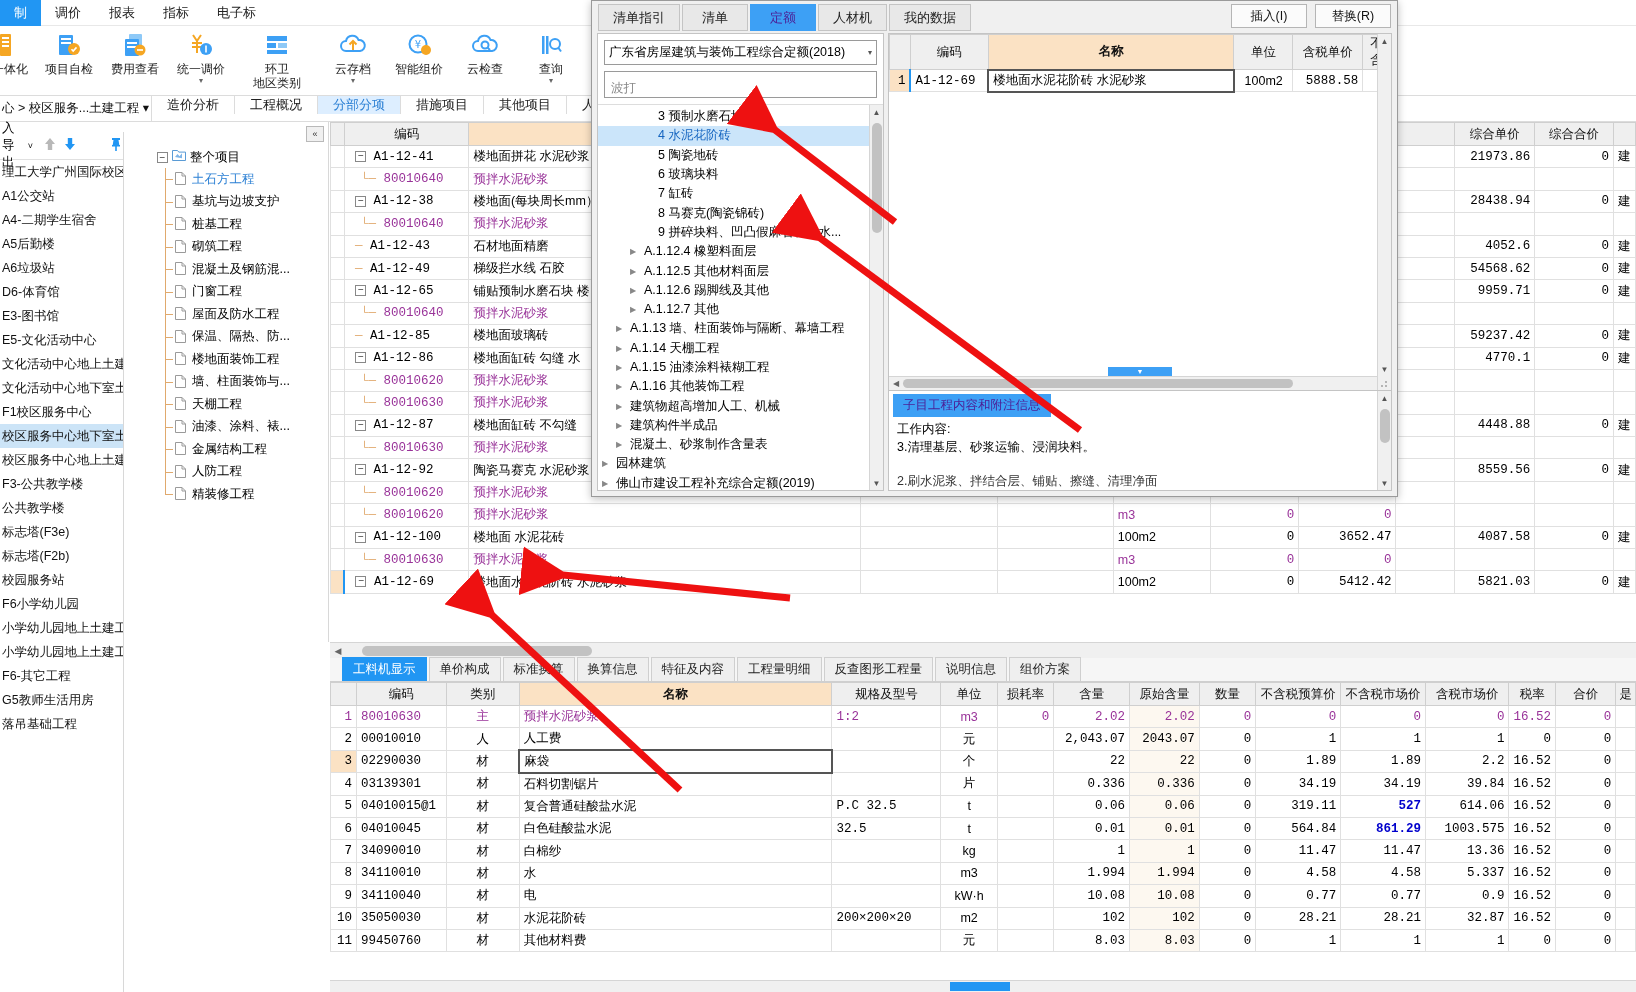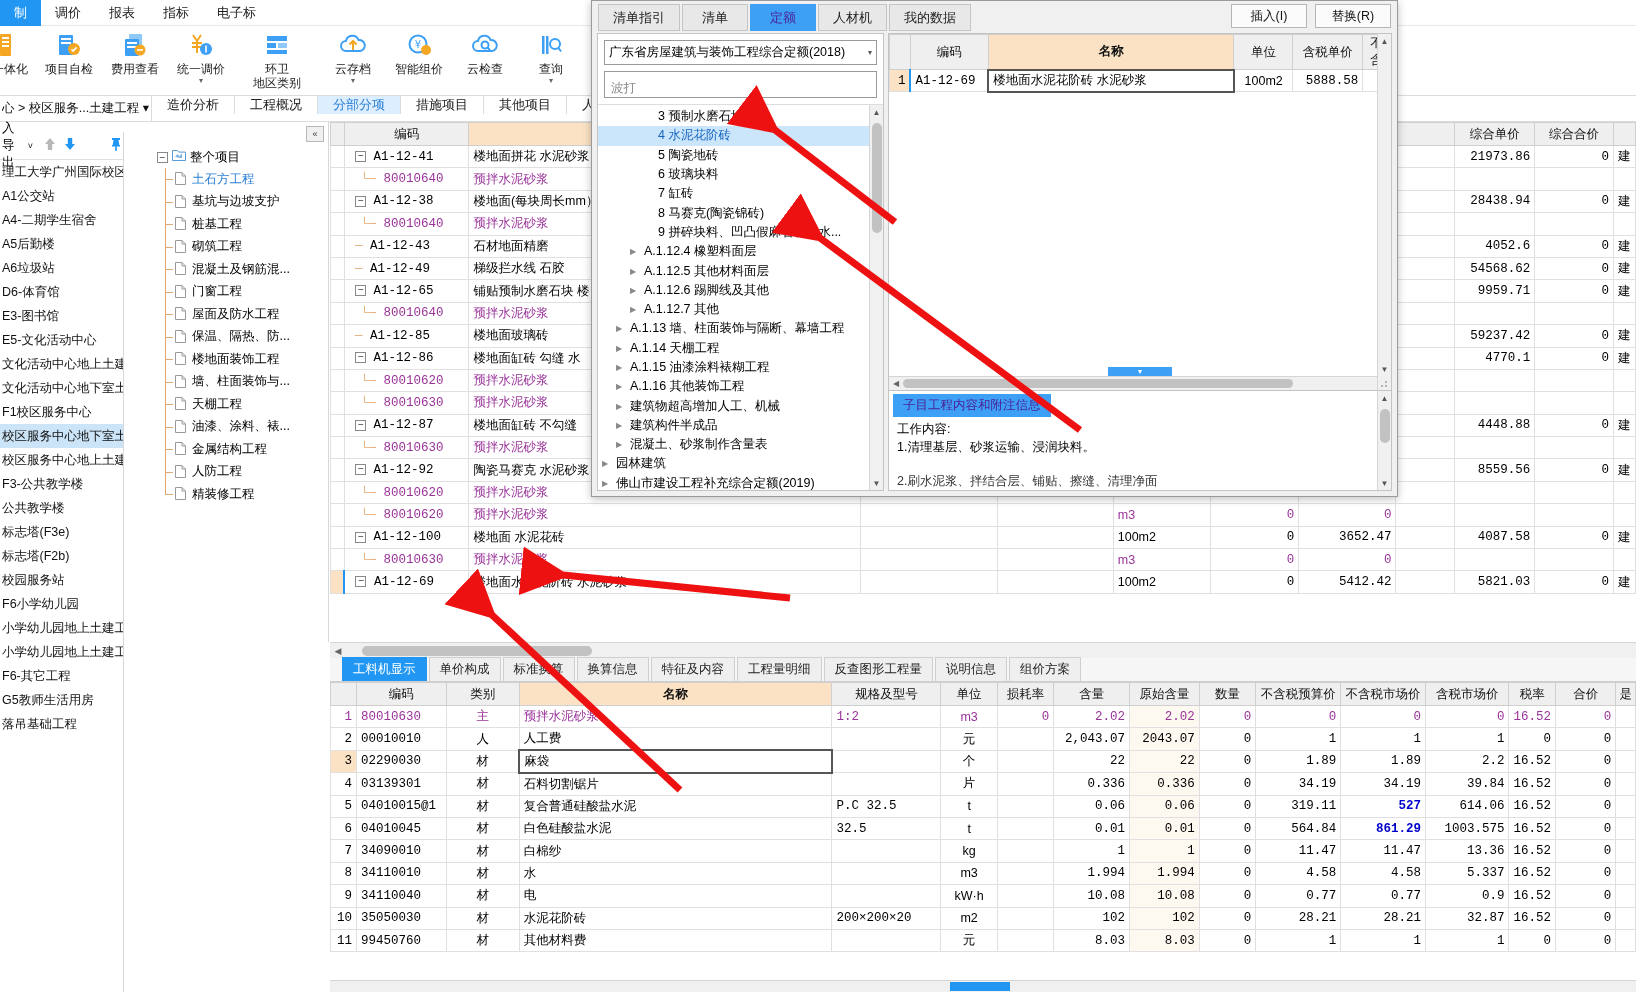--- a/index.html
+++ b/index.html
@@ -1332,21 +1332,21 @@
             </div>
           </div>
           <div style="position:absolute;left:50%;margin-left:-32px;bottom:14px;width:64px;height:9px;background:#3da0f5;display:flex;align-items:center;justify-content:center;">
             <span style="color:#fff;font-size:7px;">▼</span>
           </div>
         </div>
         <div class="dr-info">
           <span class="info-tab">子目工程内容和附注信息</span>
           <div class="info-body">
             <div>工作内容:</div>
-            <div>1.清理基层、砂浆运输、浸润块料。</div>
+            <div>3.清理基层、砂浆运输、浸润块料。</div>
             <div style="margin-top:16px;color:#333;">2.刷水泥浆、拌结合层、铺贴、擦缝、清理净面</div>
           </div>
           <div class="vscroll">
             <div class="vs-arrow">▲</div>
             <div class="vs-thumb" style="top:18px;height:34px;"></div>
             <div class="vs-arrow" style="position:absolute;bottom:0;left:0;right:0;">▼</div>
           </div>
         </div>
       </div>
     </div>

